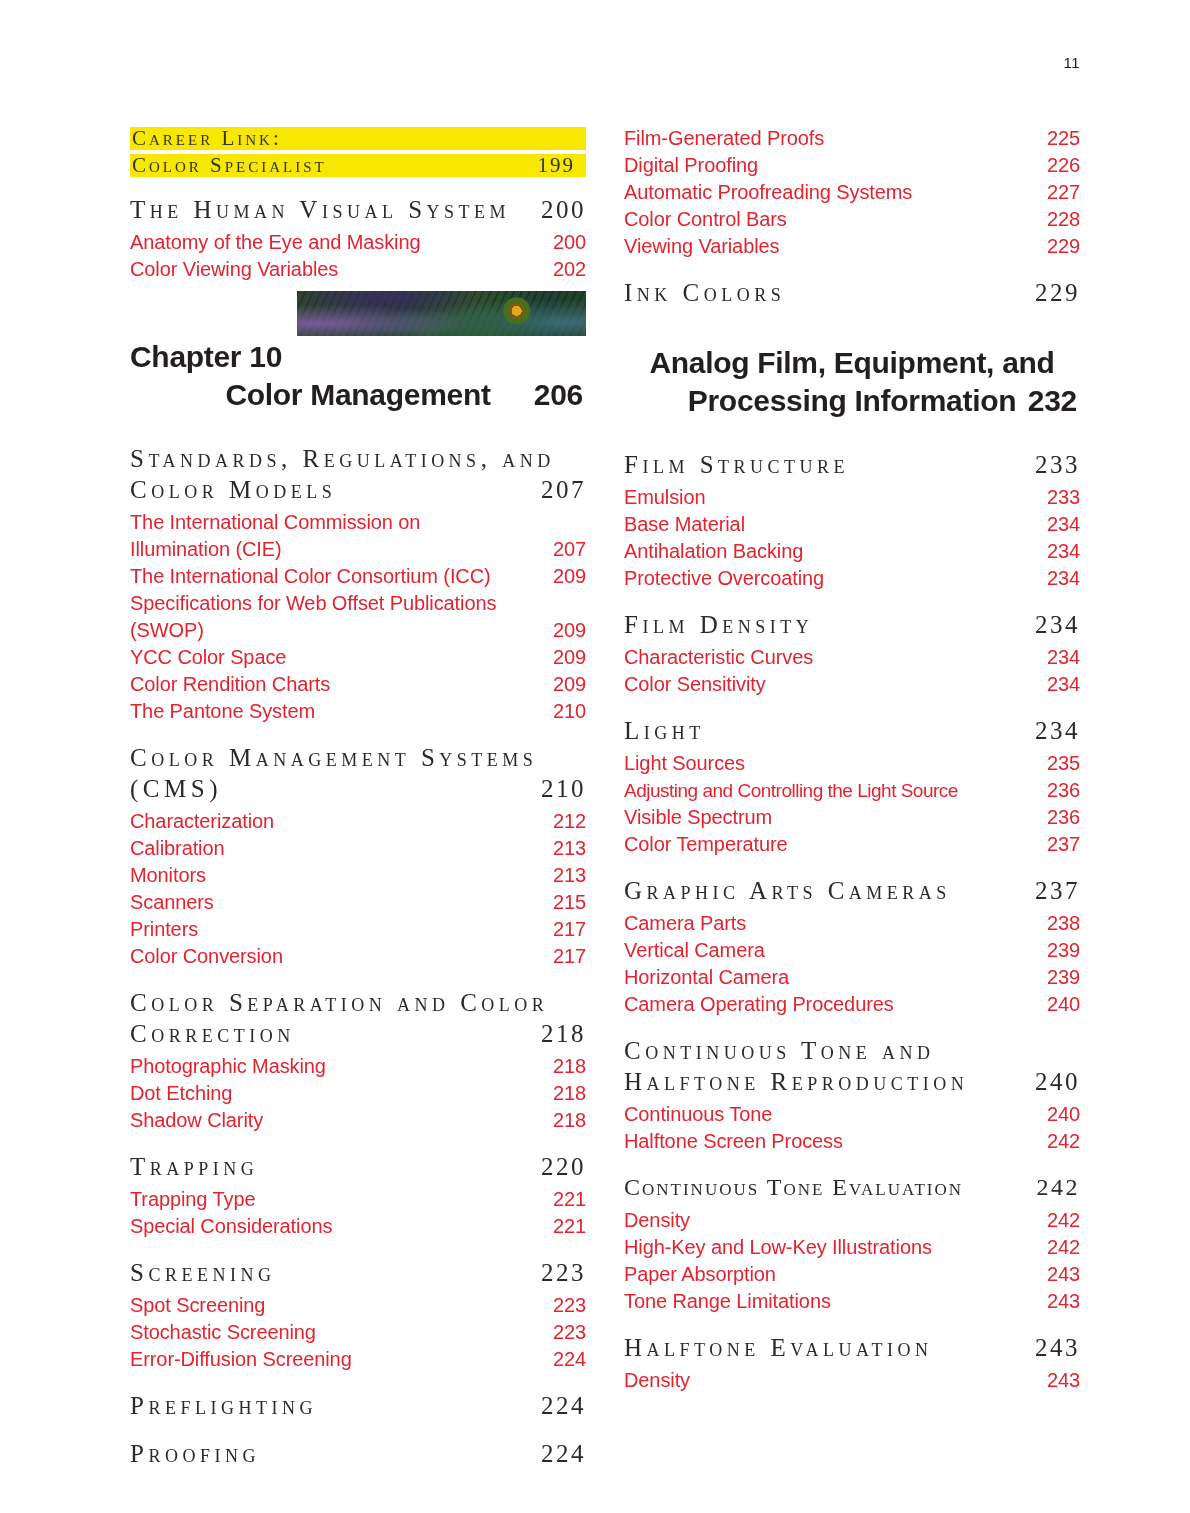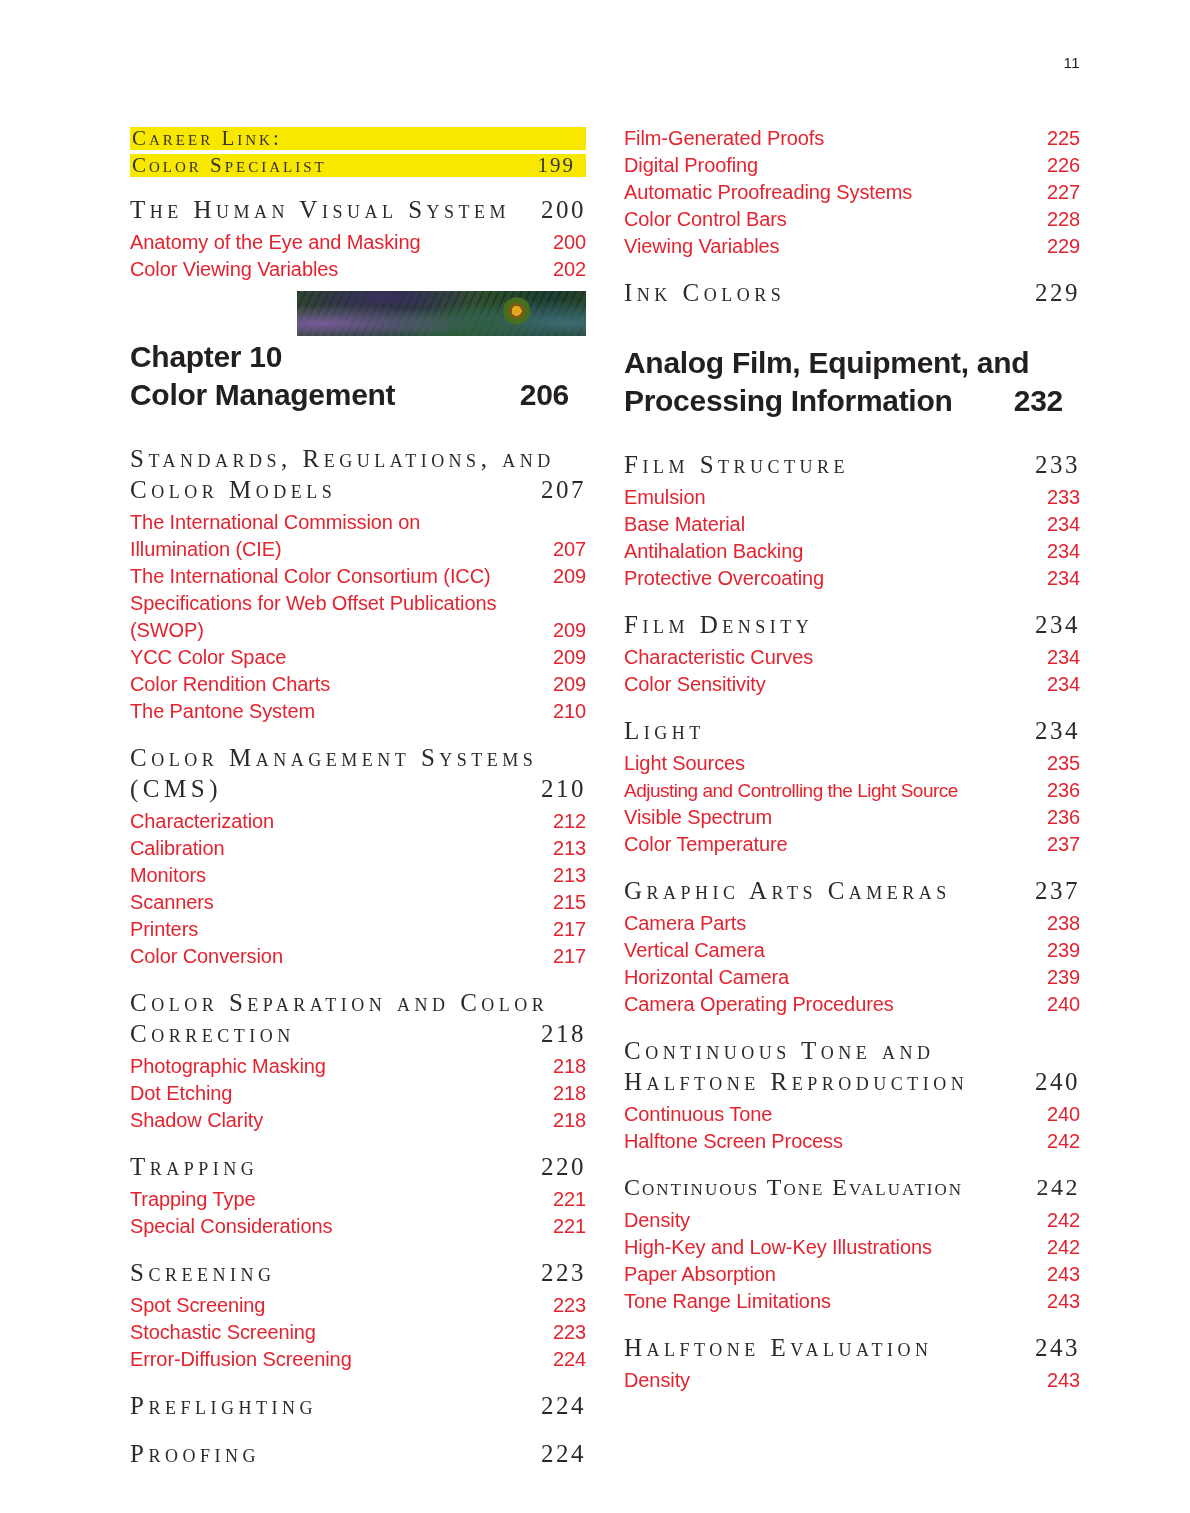--- a/index.html
+++ b/index.html
@@ -48,31 +48,31 @@
   .entries { margin-top:4px; }
   .entry {
     display:flex; align-items:flex-end;
     color:var(--red); font-size:20px; line-height:27px; letter-spacing:-0.1px;
   }
   .entry-label { flex:1; white-space:pre-line; }
   .entry-page  { padding-left:8px;text-align:right; }
   .entry.condensed .entry-label { font-size:19px; letter-spacing:-0.5px; }
 
   
-  .chapter { margin-top:36px; }
+  .chapter { margin-top:36px;text-align:center; }
   .art-wrap + .chapter { margin-top:2px; }
   .chapter + .section { margin-top:29px; }
   .ch-kicker-row { display:flex; justify-content:space-between; align-items:flex-start; }
   .ch-kicker, .ch-title, .ch-page {
     font-weight:bold; font-size:30px; line-height:38px;
     letter-spacing:-0.3px; color:var(--chapter);
   }
   .ch-title-row { position:relative; }
   .ch-title { white-space:pre-line; }
-  .ch-page { position:absolute; right:17px; bottom:0; }
+  .ch-page { position:absolute; right:3px; bottom:0; }
 
   
   .art-wrap { display:flex; justify-content:flex-end; margin-top:8px; }
   .art { flex:0 0 auto; }
   .art-10 {
     width:289px; height:45px;
     background:
       radial-gradient(circle at 76% 44%, #e0a81e 0 5px, #7d5a12 5px 8px, #486f1e 8px 13px, rgba(0,0,0,0) 14px),
       radial-gradient(ellipse at 8% 72%, rgba(122,92,162,0.95), rgba(122,92,162,0) 42%),
       radial-gradient(ellipse at 30% 15%, rgba(64,44,104,0.85), rgba(64,44,104,0) 40%),

